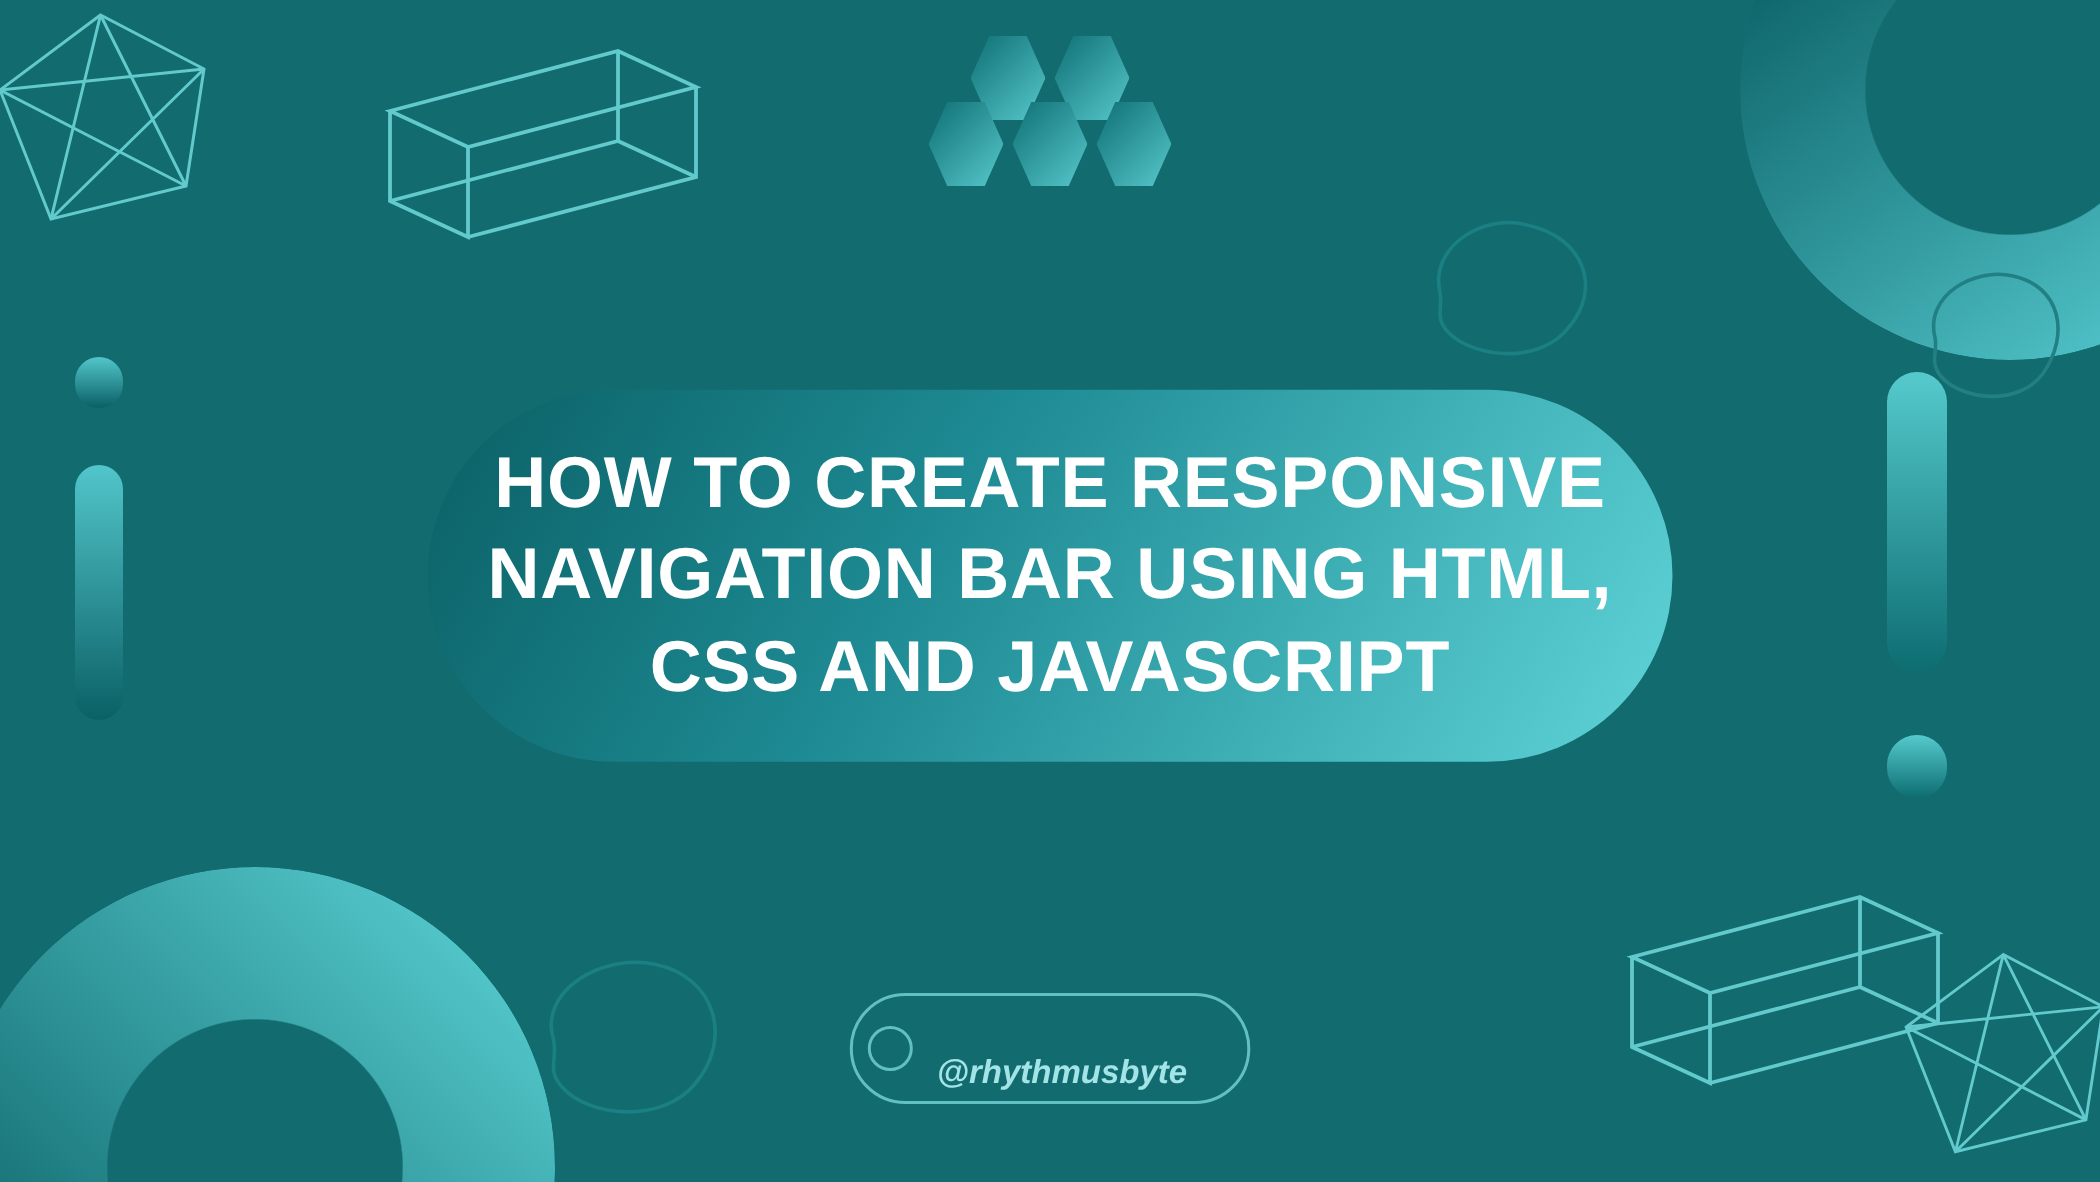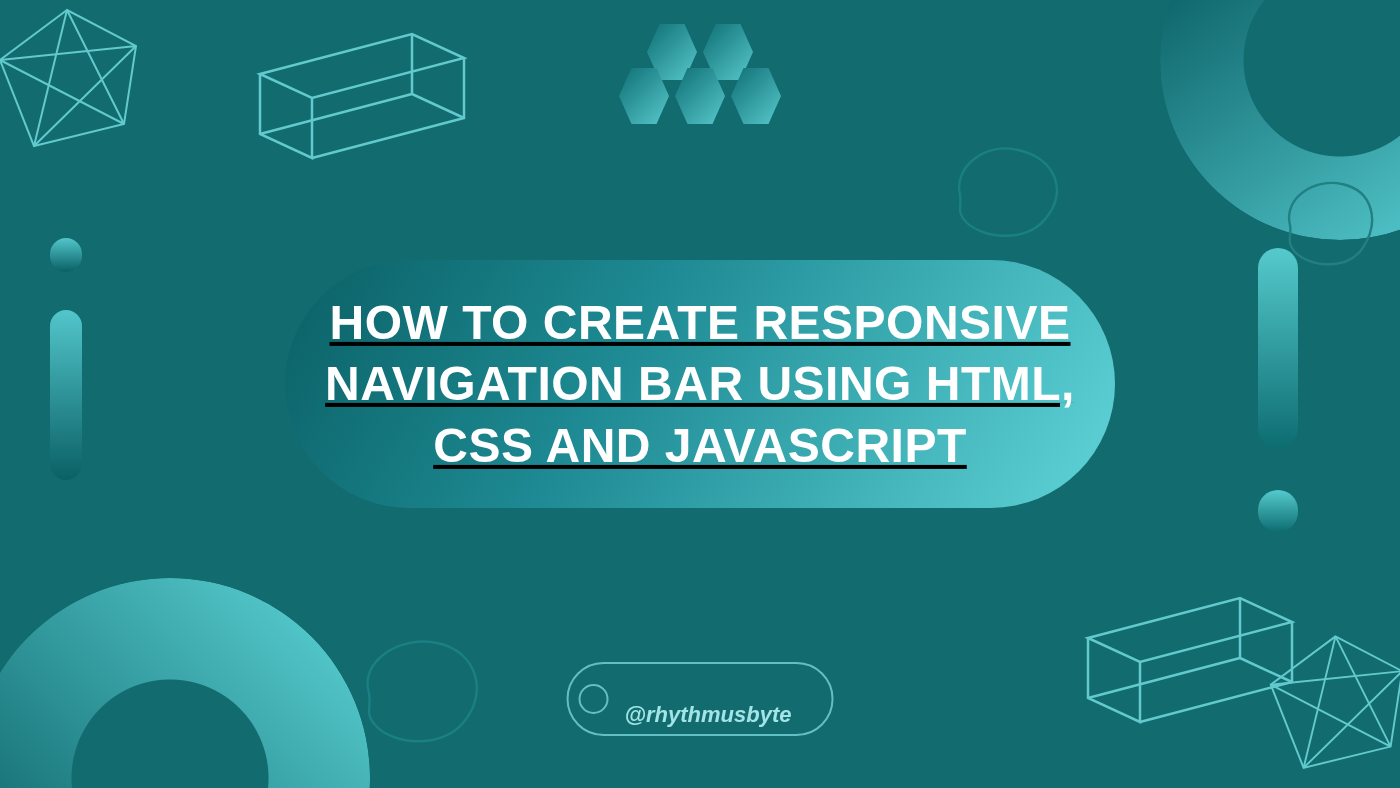--- a/index.html
+++ b/index.html
@@ -16,21 +16,20 @@
   .title-pill {
     position: absolute;
     left: 50%;
     top: 50%;
     transform: translate(-50%, -54%);
     width: 830px;
     padding: 32px 36px;
     background: linear-gradient(120deg, #0a6065 0%, #1e8a93 40%, #5fd4d8 100%);
     border-radius: 220px;
     text-align: center;
-    text-decoration: underline;
   }
   .title-text {
     color: #ffffff;
     font-weight: 800;
     font-size: 48px;
     line-height: 1.28;
     letter-spacing: 0.5px;
   }
 
   

